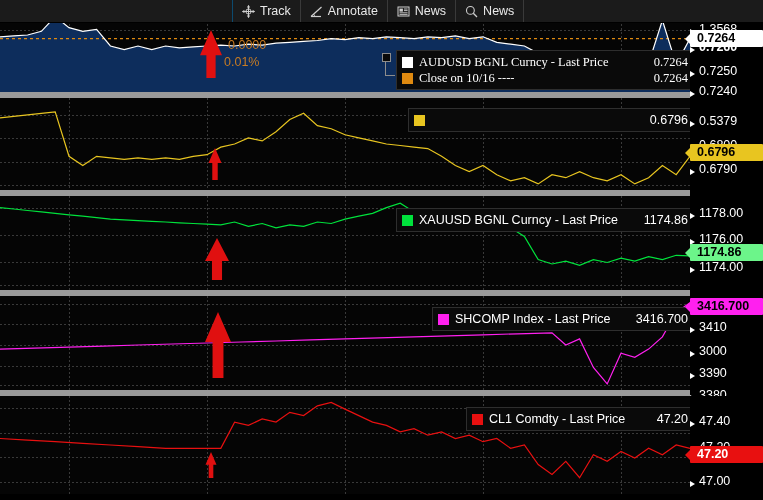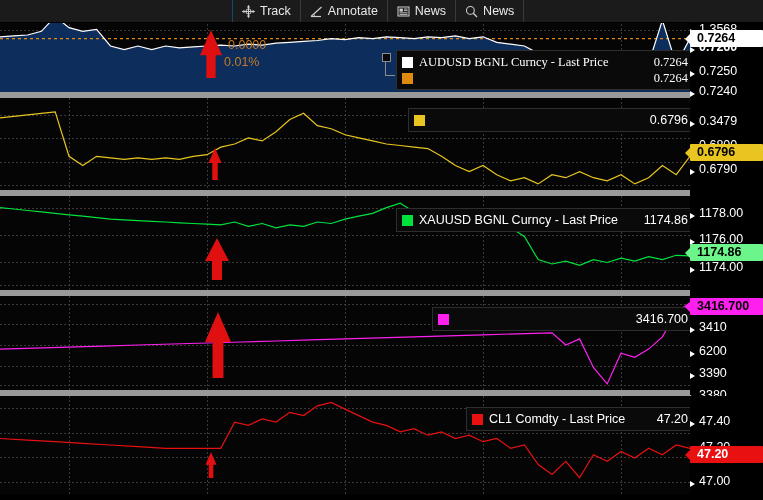--- a/index.html
+++ b/index.html
@@ -169,20 +169,21 @@
       <div class="panel-sep" data-name="panel-divider" style="top: 92px;"></div>
       <div class="legend" data-name="legend-audusd" style="left: 396px; top: 50px; width: 286px; font-family: Liberation Serif, serif;">
         <div class="tree" data-name="legend-collapse-toggle-icon"></div>
         <div class="lg-row" data-name="legend-row">
           <span class="sw" data-name="legend-color-swatch" style="background: rgb(255, 255, 255);"></span>
           <span class="lg-txt" data-name="legend-label">AUDUSD BGNL Curncy - Last Price</span>
           <span class="lg-val" data-name="legend-last-price">0.7264</span>
         </div>
         <div class="lg-row" data-name="legend-row">
           <span class="sw" data-name="legend-color-swatch" style="background: rgb(224, 138, 16);"></span>
+          <span class="lg-txt" data-name="legend-label">Close on 10/16 ----</span>
           <span class="lg-val" data-name="legend-last-price">0.7264</span>
         </div>
       </div>
       <div class="axis" data-name="price-axis-audusd" style="top: 0px; height: 92px;">
         <div class="tick" data-name="axis-tick" style="top: 4px;">
           <span class="arw" data-name="axis-tick-marker-icon"><svg viewBox="0 0 7 8">
               <polygon points="0,1 5,4 0,7" fill="#ffffff"></polygon>
             </svg></span>
           <span class="tv" data-name="axis-tick-label">0.7280</span>
         </div>
@@ -238,21 +239,21 @@
         <div class="lg-row" data-name="legend-row">
           <span class="sw" data-name="legend-color-swatch" style="background: rgb(232, 197, 32);"></span>
           <span class="lg-val" data-name="legend-last-price">0.6796</span>
         </div>
       </div>
       <div class="axis" data-name="price-axis-nzdusd" style="top: 98px; height: 92px;">
         <div class="tick" data-name="axis-tick" style="top: 16px;">
           <span class="arw" data-name="axis-tick-marker-icon"><svg viewBox="0 0 7 8">
               <polygon points="0,1 5,4 0,7" fill="#ffffff"></polygon>
             </svg></span>
-          <span class="tv" data-name="axis-tick-label">0.3479</span>
+          <span class="tv" data-name="axis-tick-label">0.5379</span>
         </div>
         <div class="tick" data-name="axis-tick" style="top: 40px;">
           <span class="arw" data-name="axis-tick-marker-icon"><svg viewBox="0 0 7 8">
               <polygon points="0,1 5,4 0,7" fill="#ffffff"></polygon>
             </svg></span>
           <span class="tv" data-name="axis-tick-label">0.6800</span>
         </div>
         <div class="tick" data-name="axis-tick" style="top: 64px;">
           <span class="arw" data-name="axis-tick-marker-icon"><svg viewBox="0 0 7 8">
               <polygon points="0,1 5,4 0,7" fill="#ffffff"></polygon>
@@ -326,35 +327,36 @@
           <svg viewBox="0 0 690 94" preserveAspectRatio="none">
             <polyline points="0.0,53.1 34.5,52.1 69.0,51.1 103.5,50.1 138.0,49.0 172.5,48.0 207.0,47.0 241.5,46.0 276.0,45.0 310.5,43.9 345.0,42.9 379.5,41.9 414.0,40.9 448.5,39.8 483.0,38.8 517.5,37.8 552.0,36.8 565.8,49.0 579.6,42.9 593.4,71.5 607.2,87.9 621.0,57.2 634.8,61.3 648.6,53.1 662.4,40.9 676.2,16.3 690.0,6.7" fill="none" stroke="#ff20ef" stroke-width="1.2" vector-effect="non-scaling-stroke"></polyline>
             <polygon points="212.54,378 223.46,378 223.46,341.9 231,341.9 218,312 205,341.9 212.54,341.9" fill="#e01010" transform="translate(0,-296)"></polygon>
           </svg>
         </div>
       </div>
       <div class="panel-sep" data-name="panel-divider" style="top: 390px;"></div>
       <div class="legend" data-name="legend-shcomp" style="left: 432px; top: 307px; width: 250px;">
         <div class="lg-row" data-name="legend-row">
           <span class="sw" data-name="legend-color-swatch" style="background: rgb(255, 32, 239);"></span>
+          <span class="lg-txt" data-name="legend-label">SHCOMP Index - Last Price</span>
           <span class="lg-val" data-name="legend-last-price">3416.700</span>
         </div>
       </div>
       <div class="axis" data-name="price-axis-shcomp" style="top: 296px; height: 94px;">
         <div class="tick" data-name="axis-tick" style="top: 24px;">
           <span class="arw" data-name="axis-tick-marker-icon"><svg viewBox="0 0 7 8">
               <polygon points="0,1 5,4 0,7" fill="#ffffff"></polygon>
             </svg></span>
           <span class="tv" data-name="axis-tick-label">3410</span>
         </div>
         <div class="tick" data-name="axis-tick" style="top: 48px;">
           <span class="arw" data-name="axis-tick-marker-icon"><svg viewBox="0 0 7 8">
               <polygon points="0,1 5,4 0,7" fill="#ffffff"></polygon>
             </svg></span>
-          <span class="tv" data-name="axis-tick-label">6200</span>
+          <span class="tv" data-name="axis-tick-label">3000</span>
         </div>
         <div class="tick" data-name="axis-tick" style="top: 70px;">
           <span class="arw" data-name="axis-tick-marker-icon"><svg viewBox="0 0 7 8">
               <polygon points="0,1 5,4 0,7" fill="#ffffff"></polygon>
             </svg></span>
           <span class="tv" data-name="axis-tick-label">3390</span>
         </div>
         <div class="tick" data-name="axis-tick" style="top: 92px;">
           <span class="arw" data-name="axis-tick-marker-icon"><svg viewBox="0 0 7 8">
               <polygon points="0,1 5,4 0,7" fill="#ffffff"></polygon>

